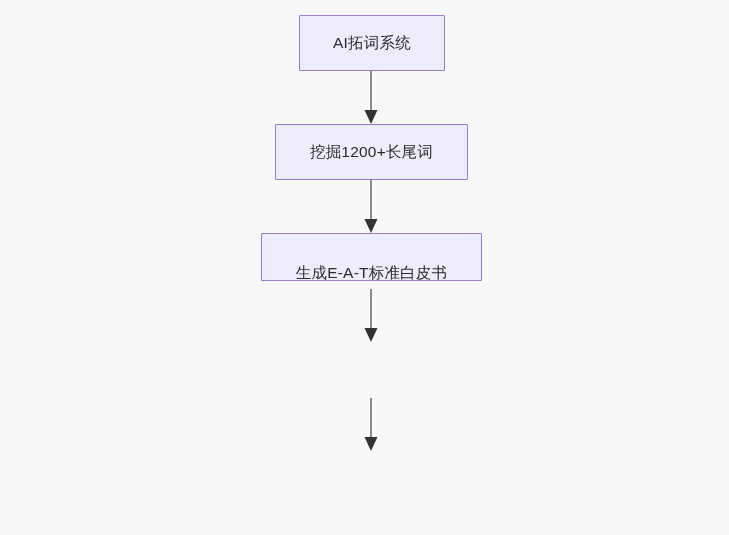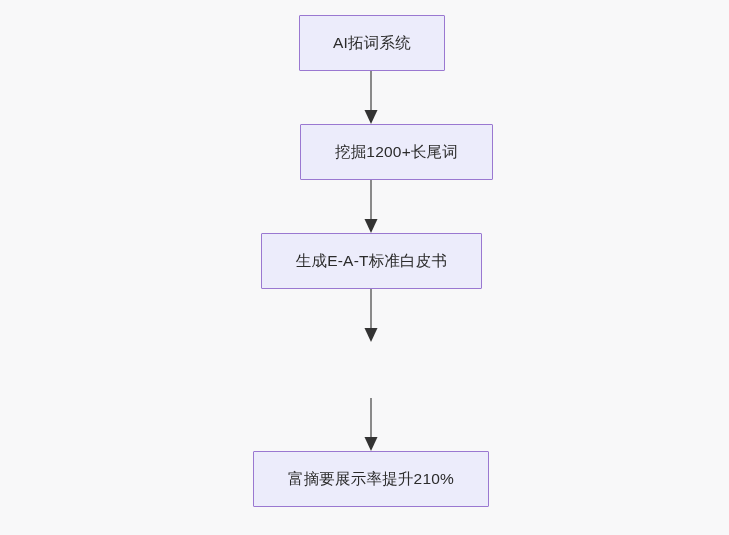--- a/index.html
+++ b/index.html
@@ -75,26 +75,23 @@
     <g>
       <line class="edge-line" x1="371" y1="398" x2="371" y2="442"></line>
       <polygon class="edge-head" points="371,451 364.5,437 377.5,437"></polygon>
     </g>
   </svg>
 
   <div class="node" style="left: 299px; top: 15px; width: 146px; height: 56px;">
     <span class="node-label">AI拓词系统</span>
   </div>
 
-  <div class="node" style="left: 275px; top: 124px; width: 193px; height: 56px; margin-left: 25px;">
+  <div class="node" style="left: 275px; top: 124px; width: 193px; height: 56px;">
     <span class="node-label">挖掘1200+长尾词</span>
   </div>
 
-  <div class="node" style="left: 261px; top: 233px; width: 221px; height: 56px;">
+  <div class="node" style="left: 261px; top: 233px; width: 221px; height: 48px; align-items: flex-end;">
     <span class="node-label">生成E-A-T标准白皮书</span>
   </div>
 
 
-  <div class="node" style="left: 253px; top: 451px; width: 236px; height: 56px;">
-    <span class="node-label">富摘要展示率提升210%</span>
-  </div>
 
 </div>
 
 </body></html>

